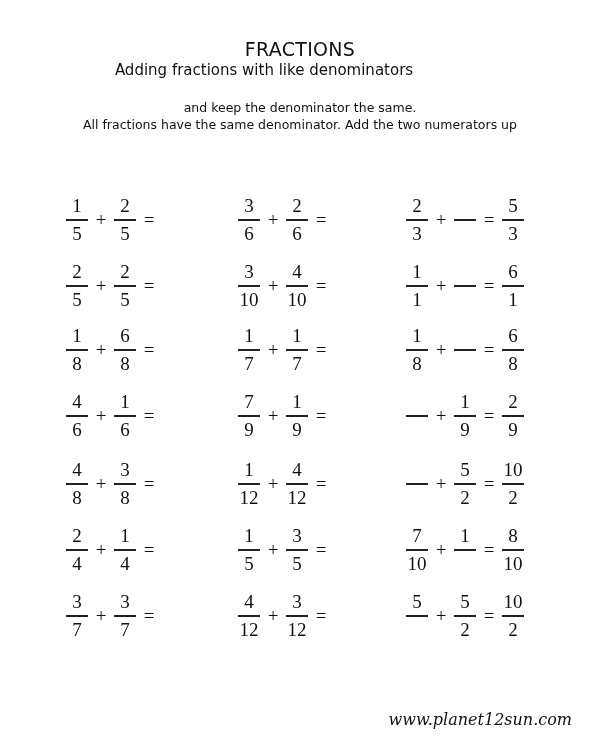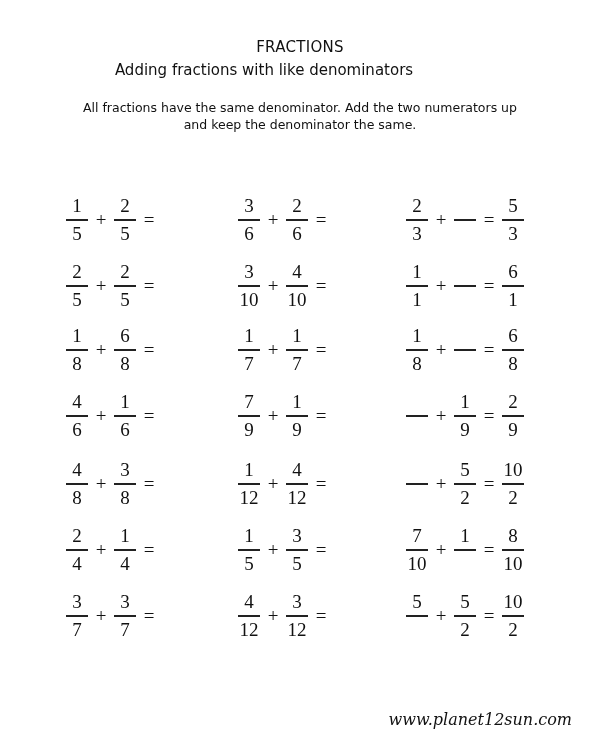--- a/index.html
+++ b/index.html
@@ -1,18 +1,18 @@
 <!DOCTYPE html>
 <html><head>
 <meta charset="utf-8">
 <style>
   html, body { margin: 0; padding: 0; background: #ffffff; }
   body { width: 600px; height: 750px; position: relative; overflow: hidden; color: #111; }
   .title { position: absolute; left: 0; width: 600px; top: 38px; text-align: center;
-    font-family: "DejaVu Sans", sans-serif; font-size: 15px; letter-spacing: 0.3px; }
+    font-family: "DejaVu Sans", sans-serif; font-size: 19px; letter-spacing: 0.3px; }
   .subtitle { position: absolute; left: 0; width: 528px; top: 61px; text-align: center;
     font-family: "DejaVu Sans", sans-serif; font-size: 15px; }
   .instructions { position: absolute; left: 60px; width: 480px; top: 99px; text-align: center;
     font-family: "DejaVu Sans", sans-serif; font-size: 12.5px; line-height: 17px; }
   .grid { position: absolute; left: 0; top: 190px; width: 600px; }
   .row { position: absolute; left: 0; width: 600px; height: 60px; }
   .cell { position: absolute; top: 0; height: 60px; display: flex; align-items: center; }
   .frac { display: inline-flex; flex-direction: column; align-items: center; width: 26px;
     font-family: "Liberation Serif", serif; font-size: 19px; line-height: 22px; }
   .frac .num, .frac .den { display: block; height: 22px; text-align: center; }
@@ -20,22 +20,22 @@
   .op { font-family: "Liberation Serif", serif; font-size: 19px; width: 22px; text-align: center; }
   .footer { position: absolute; right: 28px; top: 710px; font-family: "DejaVu Serif", serif;
     font-size: 16px; font-style: italic; }
 </style>
 </head>
 <body>
 
 <div class="title">FRACTIONS</div>
 <div class="subtitle">Adding fractions with like denominators</div>
 <div class="instructions">
+  <div>and keep the denominator the same.</div>
   <div>All fractions have the same denominator. Add the two numerators up</div>
-  <div>and keep the denominator the same.</div>
 </div>
 
 <div class="grid" id="grid">
     <div class="row" style="top: 0px;">
       <div class="cell" style="left: 64px;">
         <span class="frac">
           <span class="num">1</span>
           <span class="bar"></span>
           <span class="den">5</span>
         </span>

